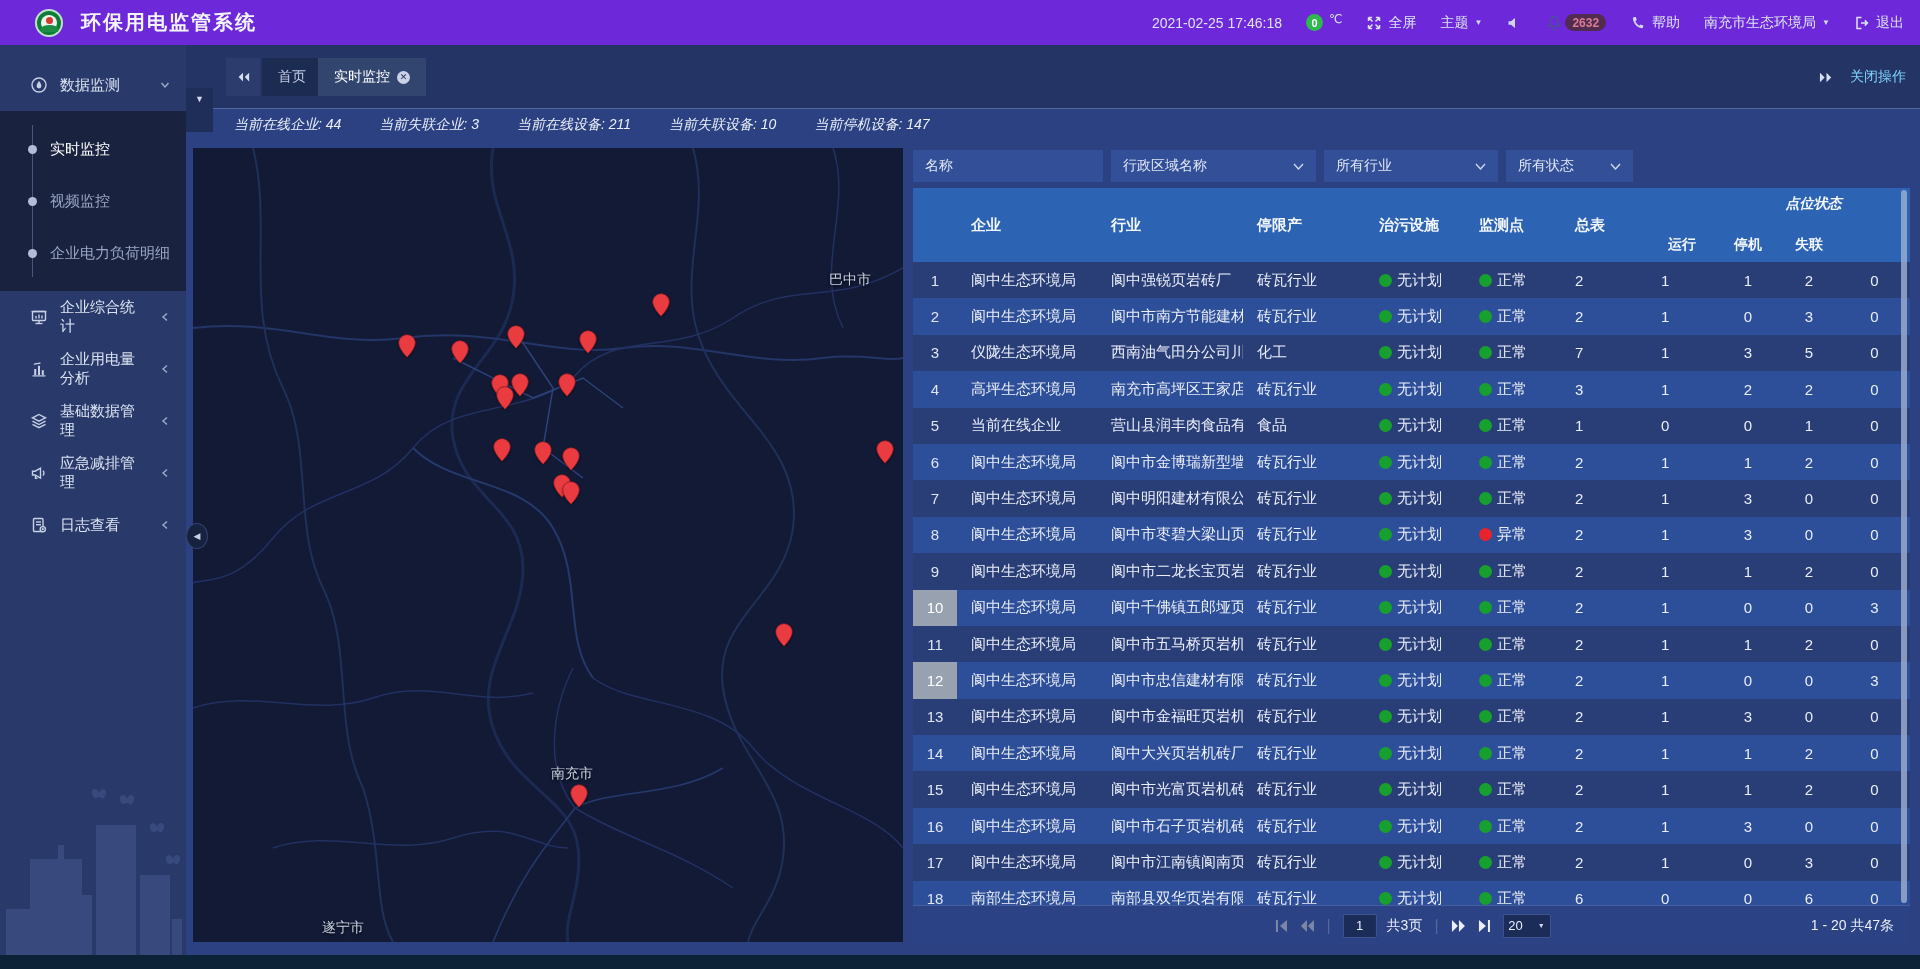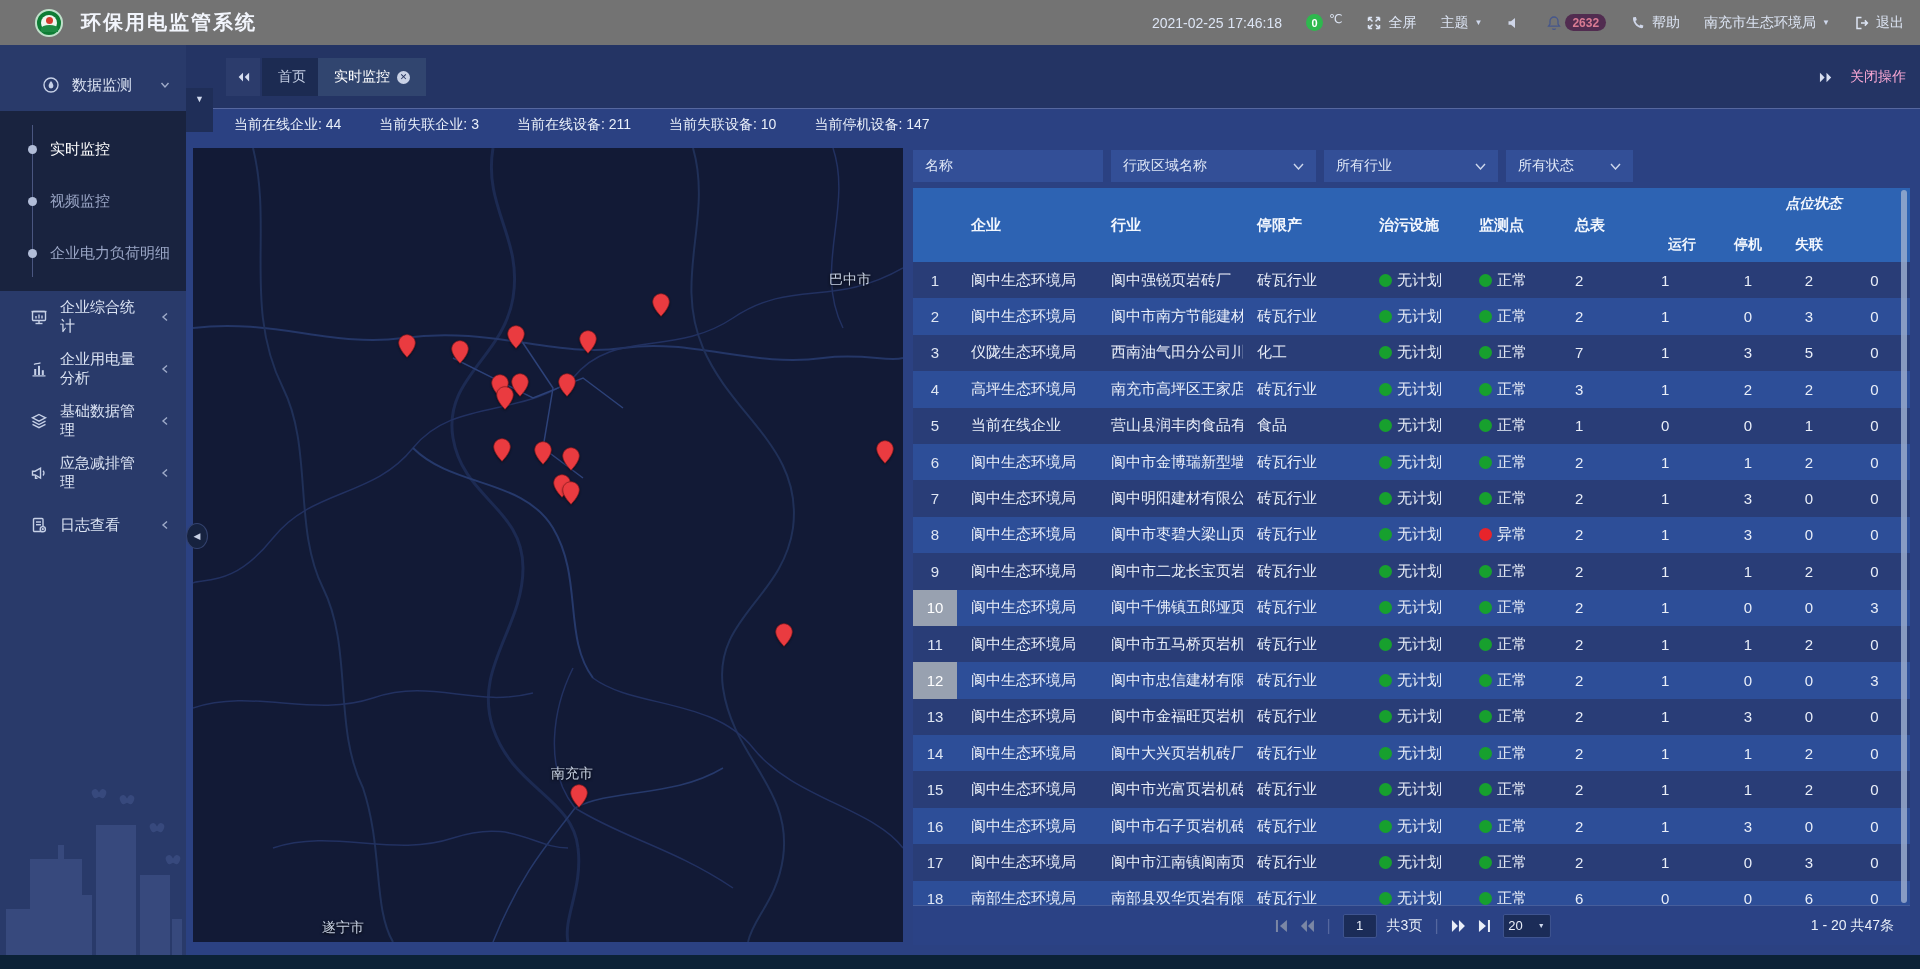--- a/index.html
+++ b/index.html
@@ -3,40 +3,40 @@
 <meta charset="utf-8">
 <style>
   * { margin:0; padding:0; box-sizing:border-box; }
   html,body { background:#0c1830; }
   .app {
     position:relative; width:1920px; height:969px; overflow:hidden;
     font-family:"Liberation Sans","DejaVu Sans",sans-serif;
     background:#2b4182; color:#e8eef9;
   }
   
-  .top-header{ position:absolute; left:0; top:0; right:0; height:45px; background:#737373; display:flex; align-items:center; z-index:40;}
+  .top-header{ position:absolute; left:0; top:0; right:0; height:45px; background:#6d28d9; display:flex; align-items:center; z-index:40;}
   .logo{ margin-left:35px; width:28px; height:28px; border-radius:50%; background:#0e7d35; border:2px solid #bfe0ca; position:relative; flex:none;}
   .logo .inner{ position:absolute; left:4px; top:4px; width:16px; height:16px; border-radius:50%; background:#eef6ef; overflow:hidden;}
   .logo .sun{ position:absolute; left:9px; top:6px; width:7px; height:7px; border-radius:50%; background:#d43a2e;}
   .logo .hill{ position:absolute; left:4px; bottom:3px; width:17px; height:7px; border-radius:50% 50% 0 0; background:#1d8c44;}
   .app-title{ margin-left:18px; font-size:20px; font-weight:bold; letter-spacing:2px; color:#f2f5fc;}
   .header-right{ margin-left:auto; display:flex; align-items:center; gap:24px; padding-right:16px; font-size:14px; color:#dde5f4;}
   .header-item{ display:flex; align-items:center; gap:6px; white-space:nowrap;}
   .temp-badge{ display:inline-flex; width:17px; height:17px; border-radius:50%; background:#2eb84e; color:#fff; font-size:11px; font-weight:bold; align-items:center; justify-content:center;}
   .temp-unit{ position:relative; top:-4px; font-size:12px;}
   .caret{ font-size:8px; color:#cfd8ec;}
   .bell-wrap{ display:flex; align-items:center;}
   .badge-pill{ min-width:38px; height:17px; padding:0 7px; margin-left:-3px; border-radius:9px; background:#512c50; color:#d97b93; font-size:12px; font-weight:bold; display:flex; align-items:center; justify-content:center;}
   .hicon{ display:inline-flex; width:16px; height:16px;}
   .hicon svg{ width:100%; height:100%; }
 
   
   .sidebar{ position:absolute; left:0; top:45px; width:186px; bottom:0; background:#293a6a; z-index:30; overflow:hidden;}
   .menu-parent{ height:52px; display:flex; align-items:center; padding:0 16px 0 30px; font-size:15px; color:#dbe3f3; cursor:pointer; gap:12px;}
-  .menu-parent:first-child{ margin-top:14px;margin-left:12px;}
+  .menu-parent:first-child{ margin-top:14px;}
   .menu-parent .mlabel{ flex:1;}
   .micon{ width:18px; height:18px; flex:none; color:#c6d0e6;}
   .micon svg{ width:18px; height:18px; display:block;}
   .mchev{ width:10px; height:10px; flex:none; color:#9fabc9;}
   .mchev svg{ width:10px; height:10px; display:block;}
   .submenu{ position:relative; background:#19233f; padding:12px 0;}
   .submenu .vline{ position:absolute; left:32px; top:14px; bottom:14px; width:1px; background:#4a5680;}
   .submenu-item{ position:relative; height:52px; display:flex; align-items:center; padding-left:50px; font-size:15px; color:#9aa6c6; cursor:pointer;}
   .submenu-item.active{ color:#ffffff;}
   .submenu-item .dot{ position:absolute; left:28px; width:9px; height:9px; border-radius:50%; background:#b2bdd8;}
@@ -50,25 +50,25 @@
   
   .main{ position:absolute; left:186px; top:45px; right:0; bottom:0; background:#2b4182;}
   .tabbar{ position:absolute; left:0; top:0; right:0; height:64px; background:#243464; border-bottom:1px solid #56679f;}
   .tab-scroll{ position:absolute; top:13px; height:38px; width:34px; background:#2c3c6c; display:flex; align-items:center; justify-content:center; color:#d7def0; cursor:pointer;}
   .tab-scroll svg{ width:14px; height:12px;}
   .tab-scroll.left{ left:40px;}
   .tab{ position:absolute; top:13px; height:38px; display:flex; align-items:center; padding:0 16px; font-size:14px; color:#c2cce2; background:#1c2b52; cursor:pointer; gap:7px;}
   .tab.home{ left:76px;}
   .tab.active-tab{ left:132px; background:#31456f; color:#ffffff;}
   .tab-close{ width:13px; height:13px; border-radius:50%; background:#c9d2e6; color:#24335e; font-size:9px; font-weight:bold; display:flex; align-items:center; justify-content:center;}
-  .tab-right{ position:absolute; right:14px; top:0; height:64px; display:flex; align-items:center; gap:16px; font-size:14px; color:#f9a8d4;}
+  .tab-right{ position:absolute; right:14px; top:0; height:64px; display:flex; align-items:center; gap:16px; font-size:14px; color:#7dd3fc;}
   .tab-right .arr svg{ width:15px; height:13px; display:block;}
   .collapse-box{ position:absolute; left:0; top:43px; width:27px; height:44px; background:#1f2e58; z-index:6; display:flex; justify-content:center;}
   .collapse-box span{ margin-top:6px; font-size:9px; color:#cfd8ec;}
-  .stats-bar{ position:absolute; left:27px; top:65px; right:0; height:30px; display:flex; align-items:center; gap:38px; padding-left:21px; font-size:14px; color:#eaf0fa;}
+  .stats-bar{ position:absolute; left:27px; top:65px; right:0; height:30px; display:flex; align-items:center; gap:38px; padding-left:21px; font-size:14px; color:#eaf0fa;font-style:italic;}
   .stat-item{ white-space:nowrap;}
 
   
   .map-panel{ position:absolute; left:7px; top:103px; width:710px; height:794px; background:#121a36; overflow:hidden;}
   .map-panel svg.roads{ position:absolute; left:0; top:0;}
   .city-label{ position:absolute; font-size:14px; color:#c9d3e4; text-shadow:0 1px 3px #000; transform:translate(-50%,-50%); white-space:nowrap;}
   .pin{ position:absolute; width:18px; height:24px;}
   .pin svg{ display:block; filter:drop-shadow(0 1px 1px rgba(0,0,0,.45));}
   .map-collapse{ position:absolute; left:0; top:478px; width:22px; height:26px; border-radius:50%; background:#16223f; border:1px solid #33426e; color:#c7d1e6; display:flex; align-items:center; justify-content:center; font-size:9px; z-index:8; cursor:pointer;}
 

